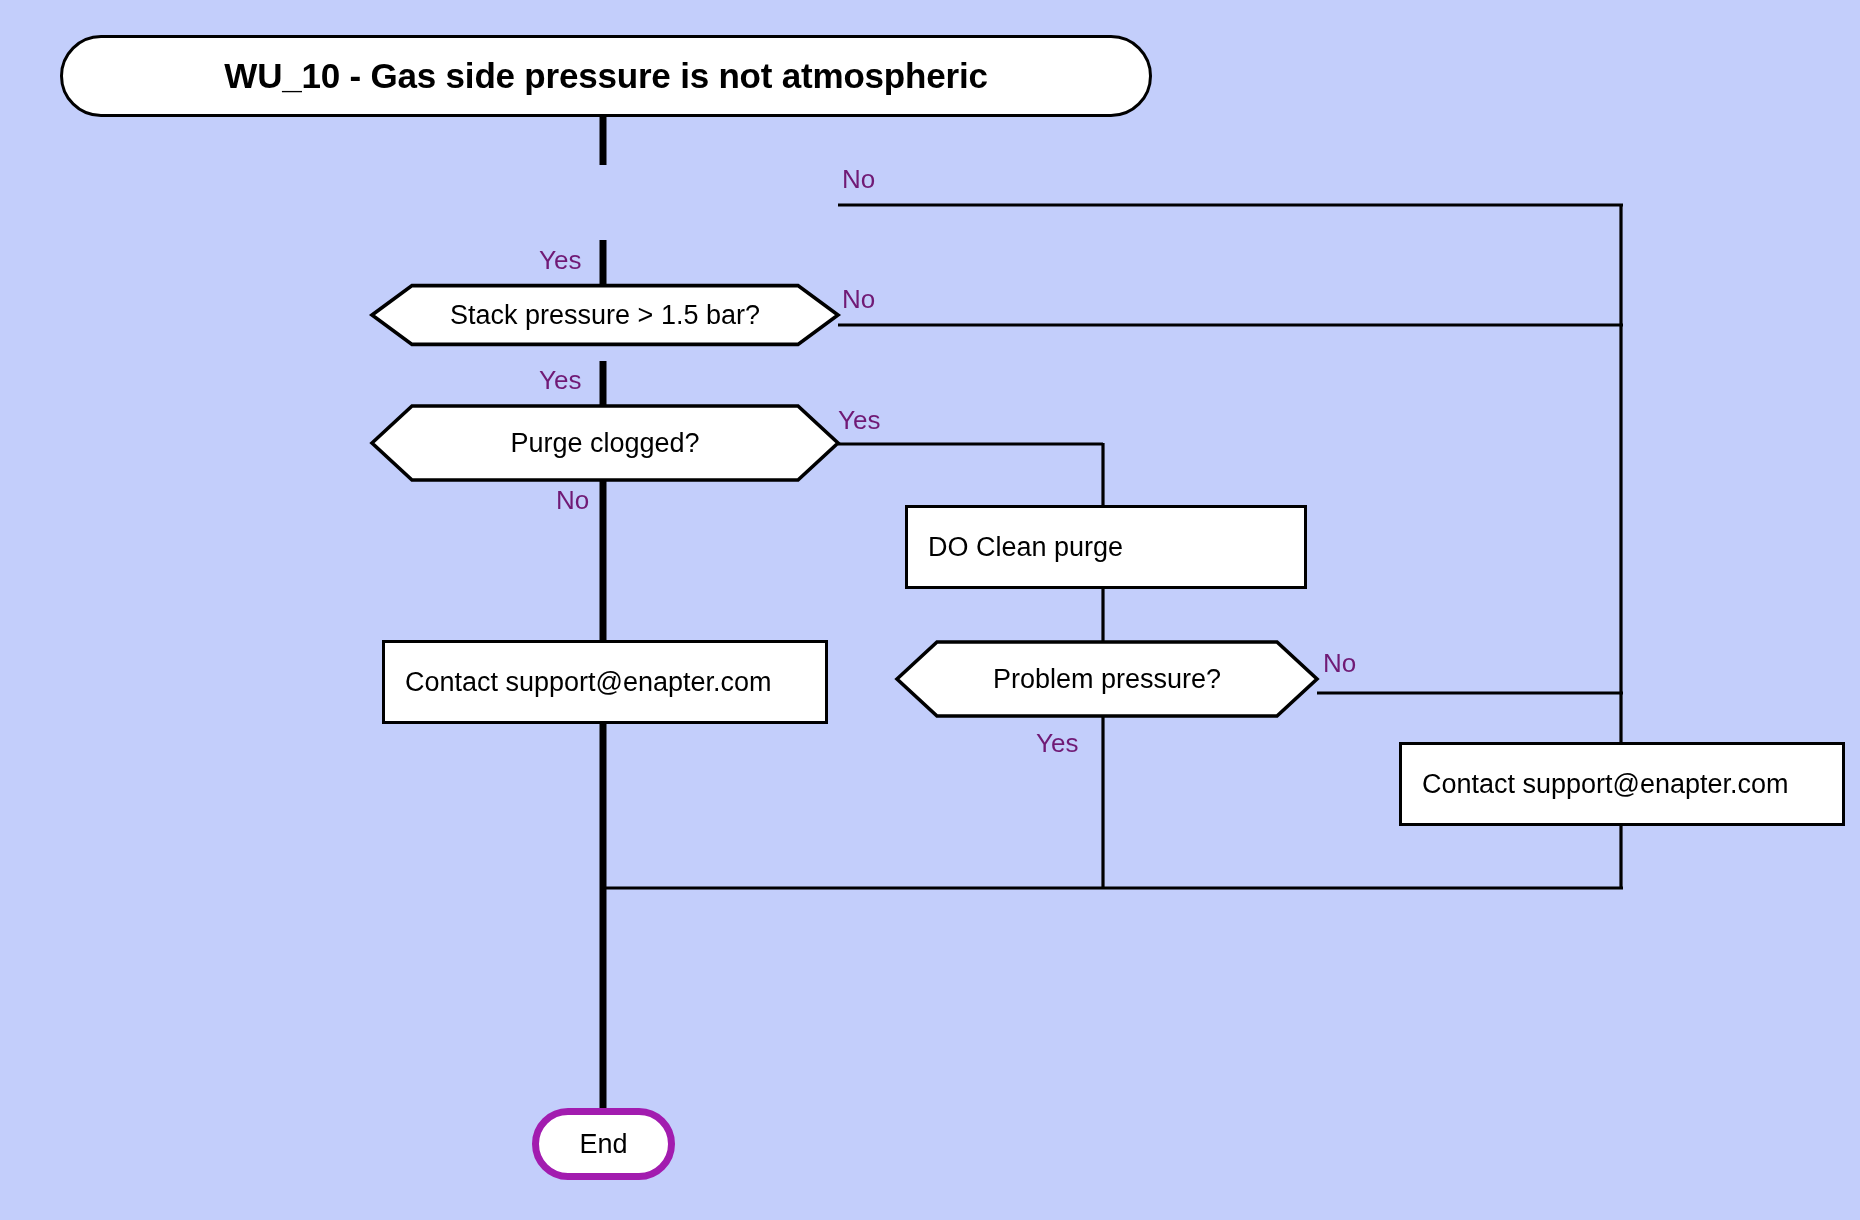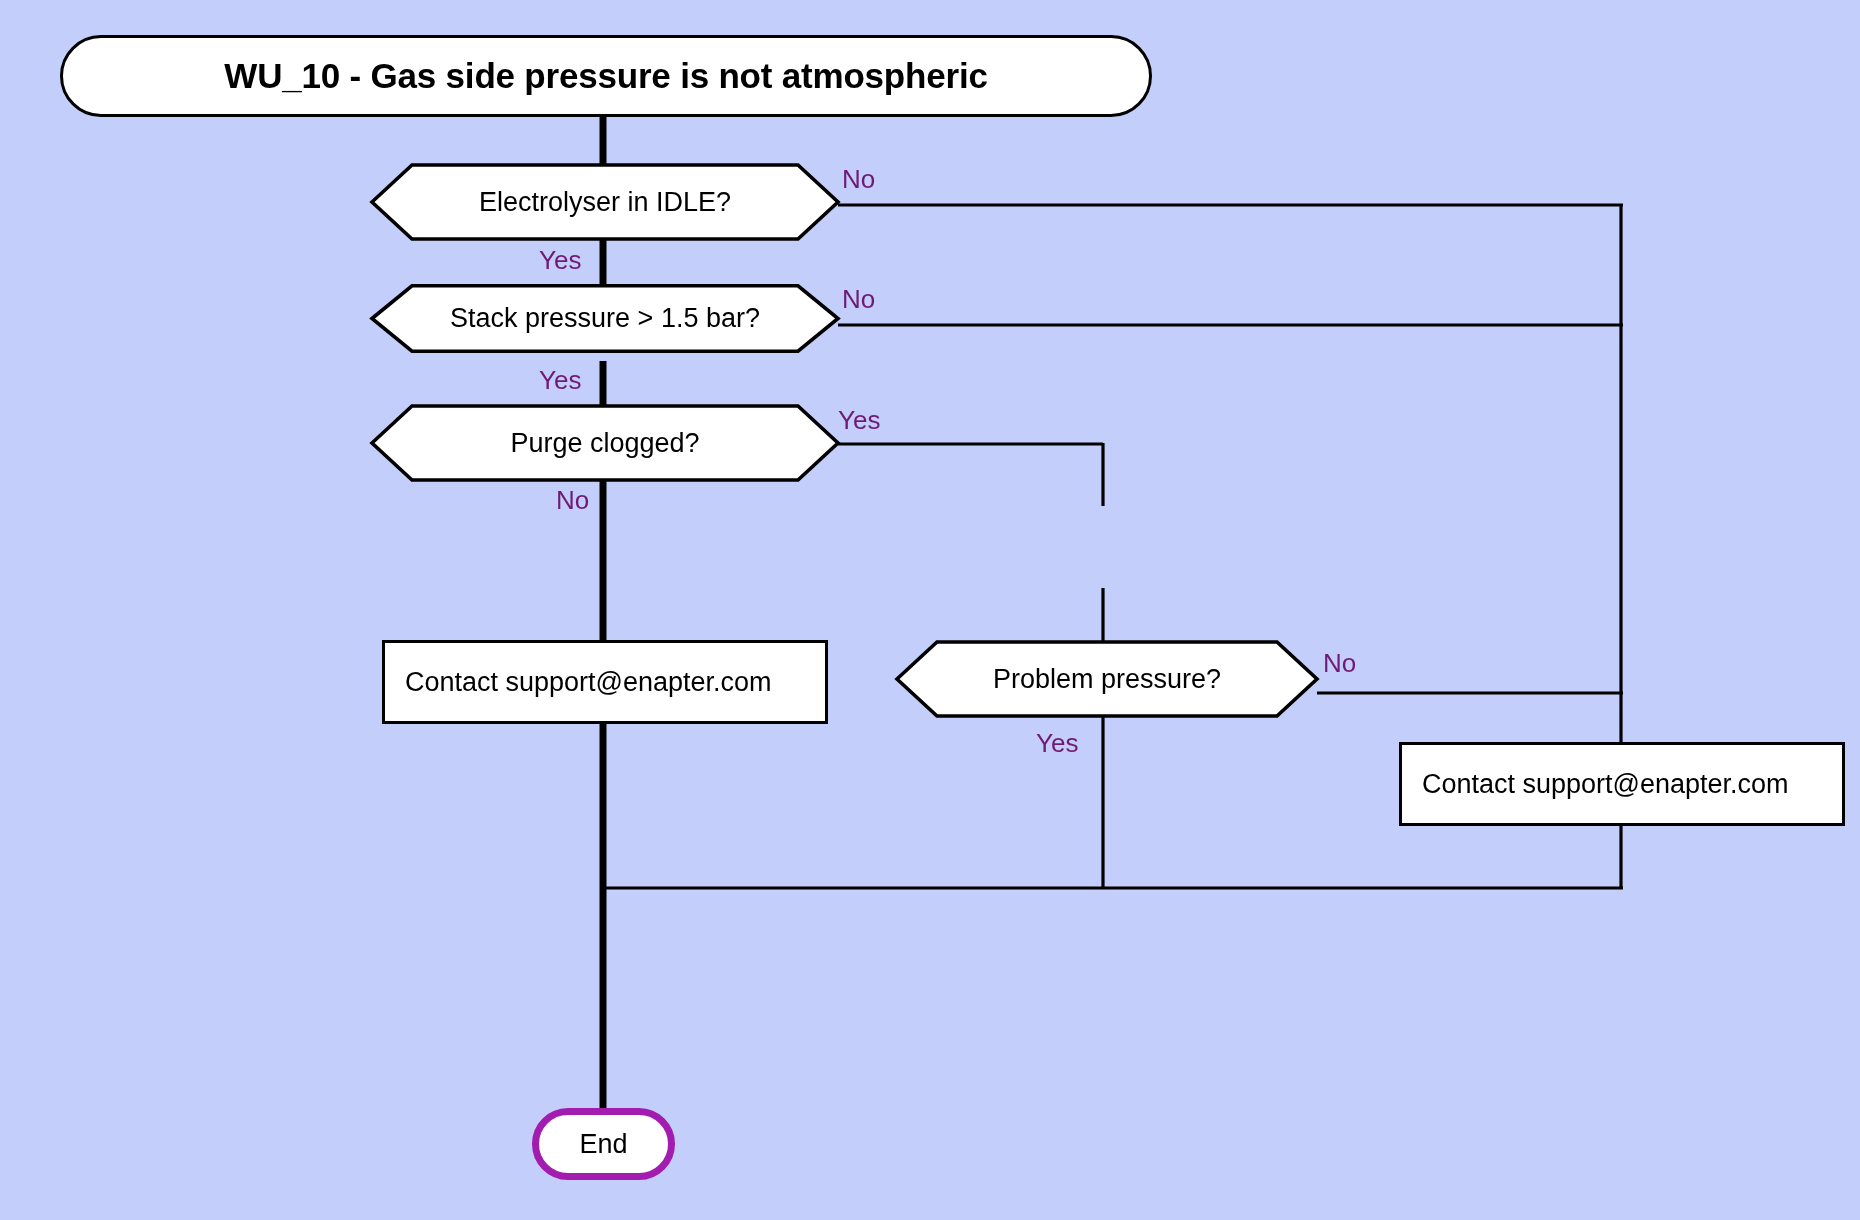--- a/index.html
+++ b/index.html
@@ -119,21 +119,21 @@
   #node-electrolyser-idle {
     left: 350px;
     top: 163px;
     width: 470px;
     height: 78px;
   }
   #node-stack-pressure {
     left: 350px;
     top: 284px;
     width: 470px;
-    height: 69px;
+    height: 62px;
   }
   #node-purge-clogged {
     left: 350px;
     top: 404px;
     width: 470px;
     height: 78px;
   }
   #node-problem-resolved {
     left: 875px;
     top: 640px;
@@ -185,41 +185,38 @@
 
     <line x1="1083" y1="717" x2="1083" y2="888" stroke="#000" stroke-width="3.2"></line>
 
     <line x1="583" y1="888" x2="1603" y2="888" stroke="#000" stroke-width="3.2"></line>
   </svg>
 
   <div class="node terminal-start">
     <span>WU_10 - Gas side pressure is not atmospheric</span>
   </div>
 
-  <div class="decision" id="node-electrolyser-idle">
-    <svg class="hex-svg" viewBox="0 0 470 78" preserveAspectRatio="none">
-      <polygon points="2,39 42,2 428,2 468,39 428,76 42,76" fill="#ffffff" stroke="#000000" stroke-width="3.6" vector-effect="non-scaling-stroke"></polygon>
-    </svg>
-    <div class="hex-label">Electrolyser in IDLE?</div>
-  </div>
 
   <div class="decision" id="node-stack-pressure">
     <svg class="hex-svg" viewBox="0 0 470 78" preserveAspectRatio="none">
       <polygon points="2,39 42,2 428,2 468,39 428,76 42,76" fill="#ffffff" stroke="#000000" stroke-width="3.6" vector-effect="non-scaling-stroke"></polygon>
     </svg>
     <div class="hex-label">Stack pressure &gt; 1.5 bar?</div>
   </div>
 
   <div class="decision" id="node-purge-clogged">
     <svg class="hex-svg" viewBox="0 0 470 78" preserveAspectRatio="none">
       <polygon points="2,39 42,2 428,2 468,39 428,76 42,76" fill="#ffffff" stroke="#000000" stroke-width="3.6" vector-effect="non-scaling-stroke"></polygon>
     </svg>
     <div class="hex-label">Purge clogged?</div>
   </div>
 
+  <div class="node process" id="node-do-clean-purge">
+    <span>DO Clean purge</span>
+  </div>
 
   <div class="node process" id="node-contact-support-left">
     <span>Contact support@enapter.com</span>
   </div>
 
   <div class="decision" id="node-problem-resolved">
     <svg class="hex-svg" viewBox="0 0 424 78" preserveAspectRatio="none">
       <polygon points="2,39 42,2 382,2 422,39 382,76 42,76" fill="#ffffff" stroke="#000000" stroke-width="3.6" vector-effect="non-scaling-stroke"></polygon>
     </svg>
     <div class="hex-label">Problem pressure?</div>

